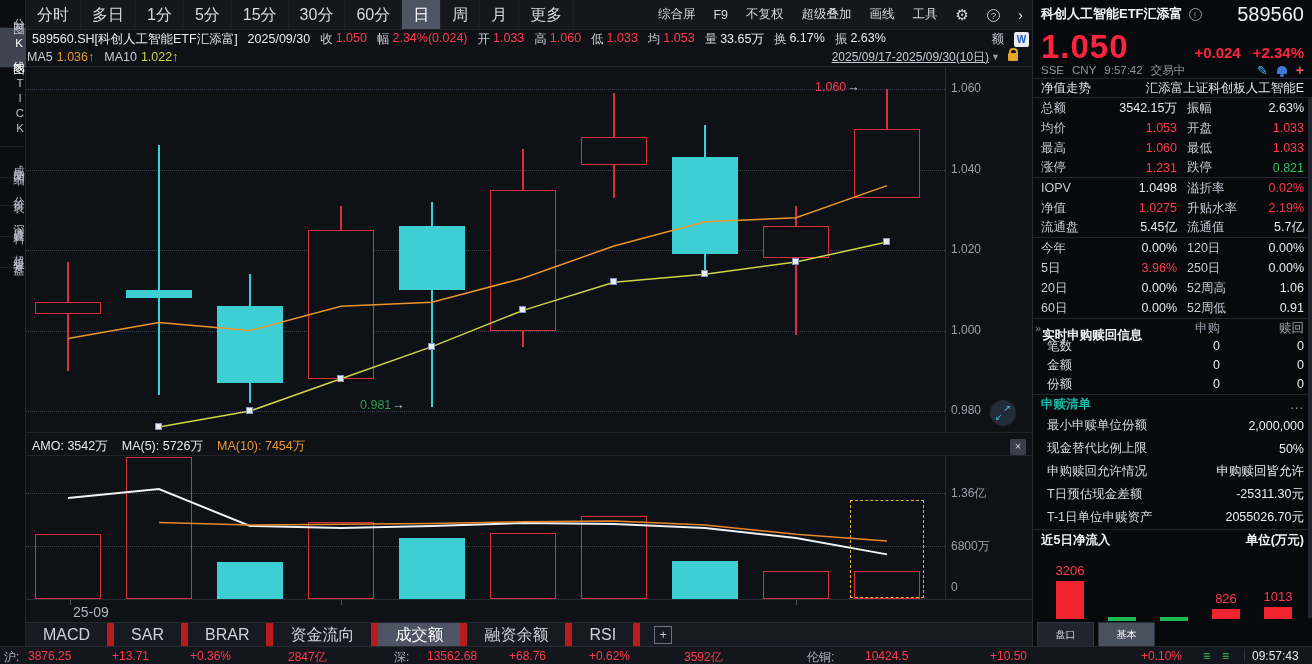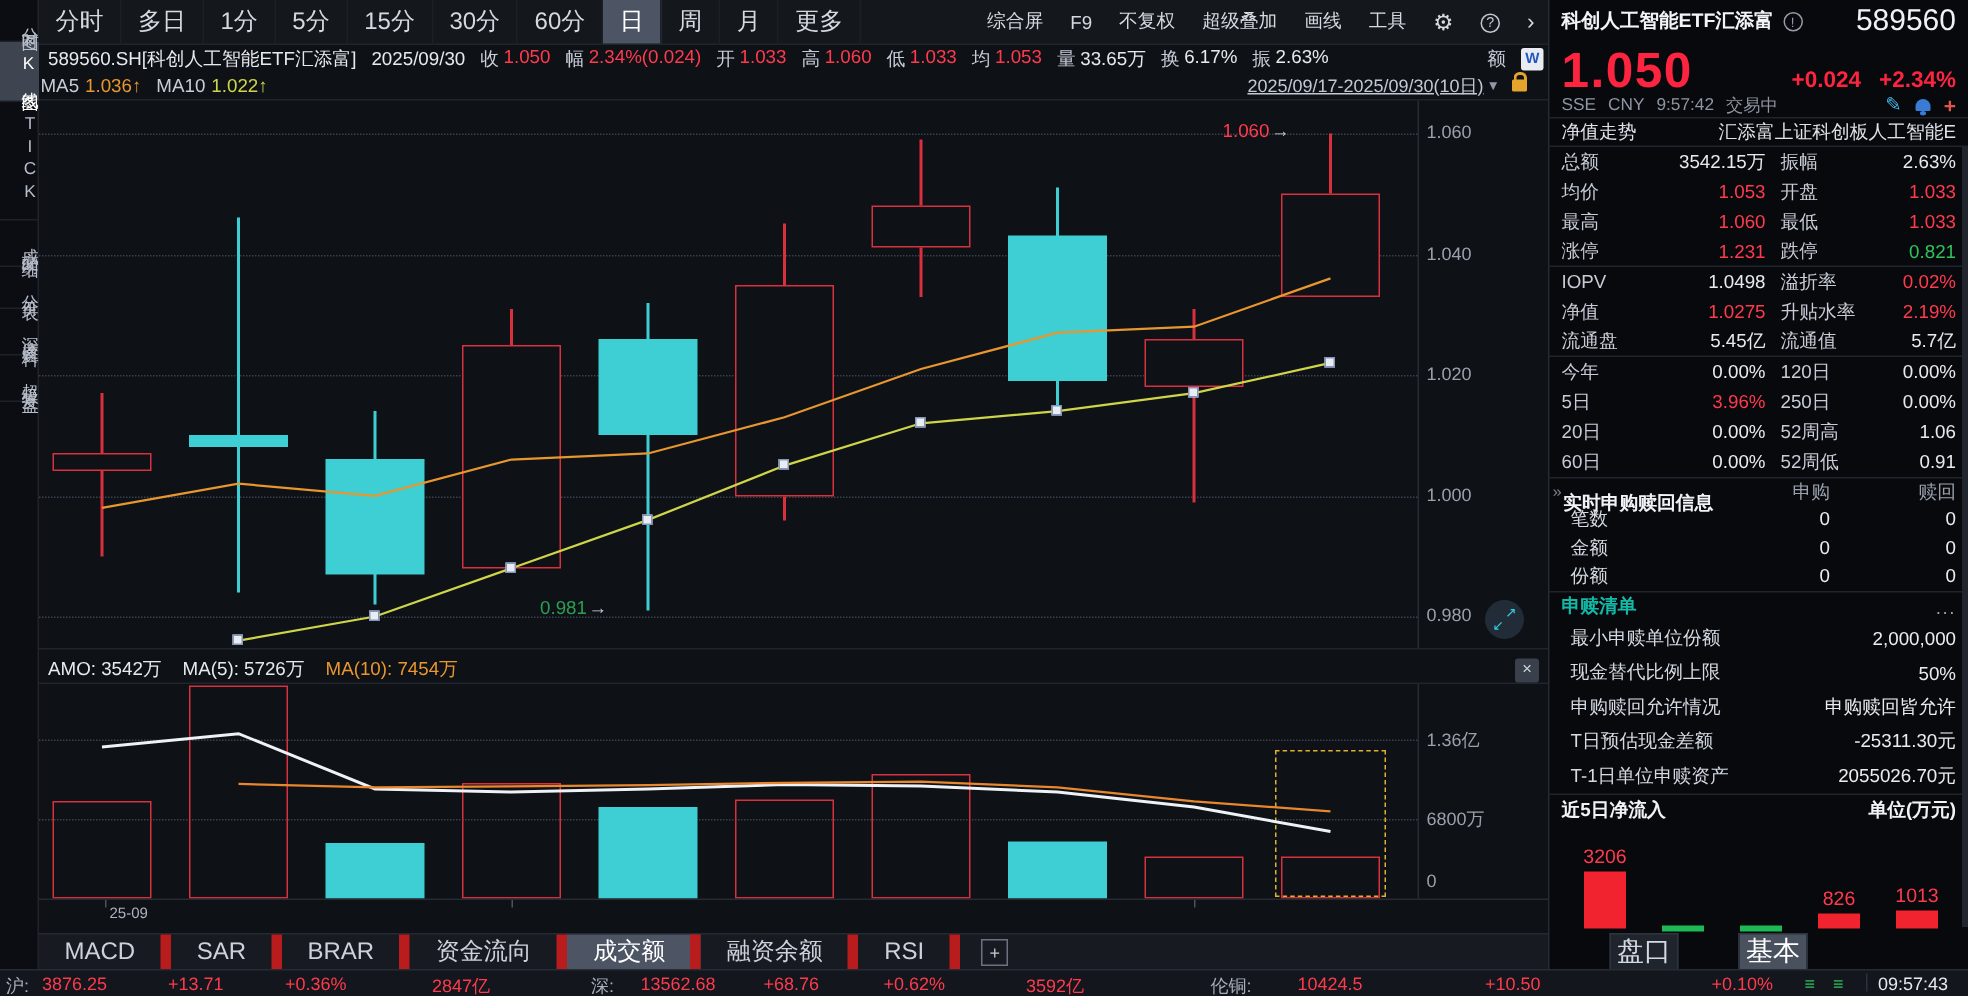--- a/index.html
+++ b/index.html
@@ -42,21 +42,21 @@
   .arrow{color:#cdd2da;margin-left:1px;}
   #resize-btn{position:absolute;left:964px;top:333px;width:26px;height:26px;border-radius:50%;background:rgba(38,48,62,.85);cursor:pointer;}
   #resize-btn span{position:absolute;font-size:9px;color:#35d0e2;line-height:9px;}
   #volheader{position:absolute;left:0;top:432px;width:1006px;height:24px;border-top:1px solid #20242c;border-bottom:1px solid #20242c;display:flex;align-items:flex-end;gap:14px;padding-left:6px;font-size:12.5px;}
   #vol-close{margin-left:auto;margin-right:6px;width:16px;height:16px;background:#39404c;border-radius:2px;color:#d0d5de;font-size:11px;line-height:15px;text-align:center;cursor:pointer;}
   #volchart{position:absolute;left:0;top:456px;width:1006px;height:143px;}
   .vbar-up{position:absolute;border:1px solid #d9303e;background:transparent;}
   .vbar-down{position:absolute;background:#3ecfd4;}
   #sel-box{position:absolute;border:1px dashed #e0b12f;}
   #xaxis{position:absolute;left:0;top:599px;width:1006px;height:23px;border-top:1px solid #262b34;}
-  #month-label{position:absolute;left:47px;top:4px;font-size:10px;color:#aeb4bf;}
+  #month-label{position:absolute;left:47px;top:4px;font-size:14px;color:#aeb4bf;}
   .xtick{position:absolute;top:0;width:1px;height:5px;background:#4a5260;}
   #indtabs{position:absolute;left:0;top:622px;width:1006px;height:24px;background:#171a20;border-top:1px solid #242933;display:flex;align-items:center;}
   .ind-tab{padding:0 17px;line-height:23px;font-size:16px;color:#cdd2da;border-right:7px solid #b91c1c;cursor:pointer;}
   .ind-tab.active{background:#4d5464;color:#fff;}
   #add-ind{width:18px;height:18px;border:1px solid #6a7180;color:#c5cad4;font-size:12px;line-height:16px;text-align:center;margin-left:14px;cursor:pointer;}
   
   #rpanel{position:absolute;left:1032px;top:0;width:280px;height:646px;background:#07090d;border-left:1px solid #262b34;}
   #rp-header{display:flex;align-items:center;height:28px;padding:0 8px;}
   #rp-name{font-size:13px;font-weight:bold;color:#f2f4f7;}
   #rp-info{width:13px;height:13px;border:1px solid #949bab;border-radius:50%;color:#949bab;font-size:9px;line-height:12px;text-align:center;margin-left:6px;}
@@ -93,21 +93,21 @@
   #list-header .more{margin-left:auto;color:#9aa1ad;letter-spacing:1px;}
   .list-row{display:flex;align-items:center;height:23px;padding:0 8px;font-size:12.5px;}
   .list-row .lab{padding-left:6px;color:#d5dae2;}
   .list-row .val{margin-left:auto;color:#e8ebf0;}
   #inflow-header{display:flex;align-items:center;height:22px;padding:0 8px;border-top:1px solid #20242c;font-size:12.5px;font-weight:bold;color:#f0f2f6;}
   #inflow-header .unit{margin-left:auto;}
   #inflow-chart{position:absolute;left:0;top:552px;width:280px;height:68px;}
   .in-bar{position:absolute;}
   .in-label{position:absolute;font-size:13px;color:#ff3a4d;text-align:center;width:52px;}
   #rp-tabs{position:absolute;left:0;top:620px;width:280px;height:26px;display:flex;align-items:flex-end;gap:4px;padding-left:4px;}
-  .rp-tab{width:46px;height:24px;background:#20242c;border:1px solid #2e343e;border-bottom:none;color:#d5dae2;font-size:18px;line-height:23px;text-align:center;cursor:pointer;margin-left:36px;}
+  .rp-tab{width:57px;height:24px;background:#20242c;border:1px solid #2e343e;border-bottom:none;color:#d5dae2;font-size:10px;line-height:23px;text-align:center;cursor:pointer;}
   .rp-tab.active{background:#49505e;color:#fff;}
   #rp-scroll{position:absolute;right:0;top:98px;width:4px;height:520px;background:#20252e;}
   
   #statusbar{position:absolute;left:0;top:646px;width:1312px;height:18px;background:#13161c;border-top:1px solid #262b34;font-size:12px;}
   #statusbar span{position:absolute;top:2px;white-space:nowrap;}
   .sb-lab{color:#aab0bb;}
   .sb-div{position:absolute;left:1244px;top:3px;width:1px;height:12px;background:#2c323c;}
 </style>
 </head>
 <body>

